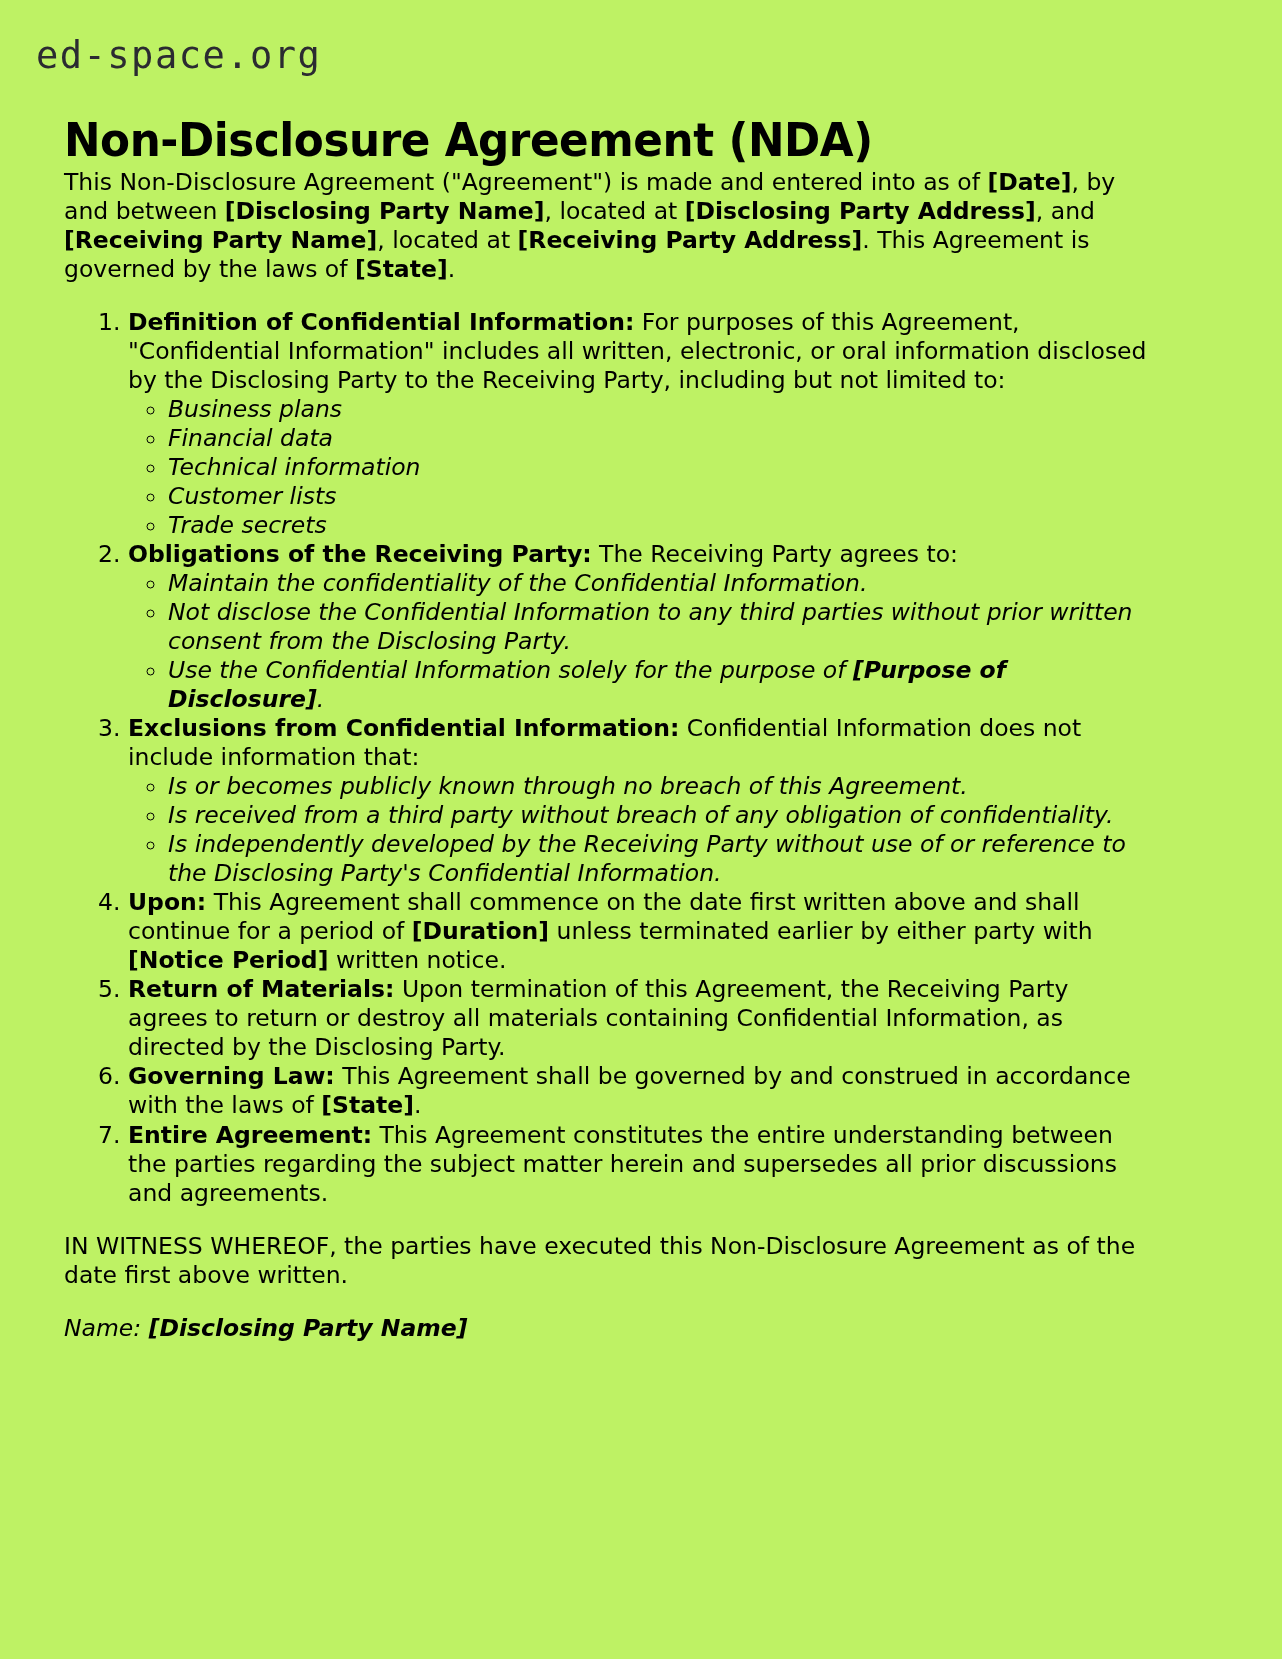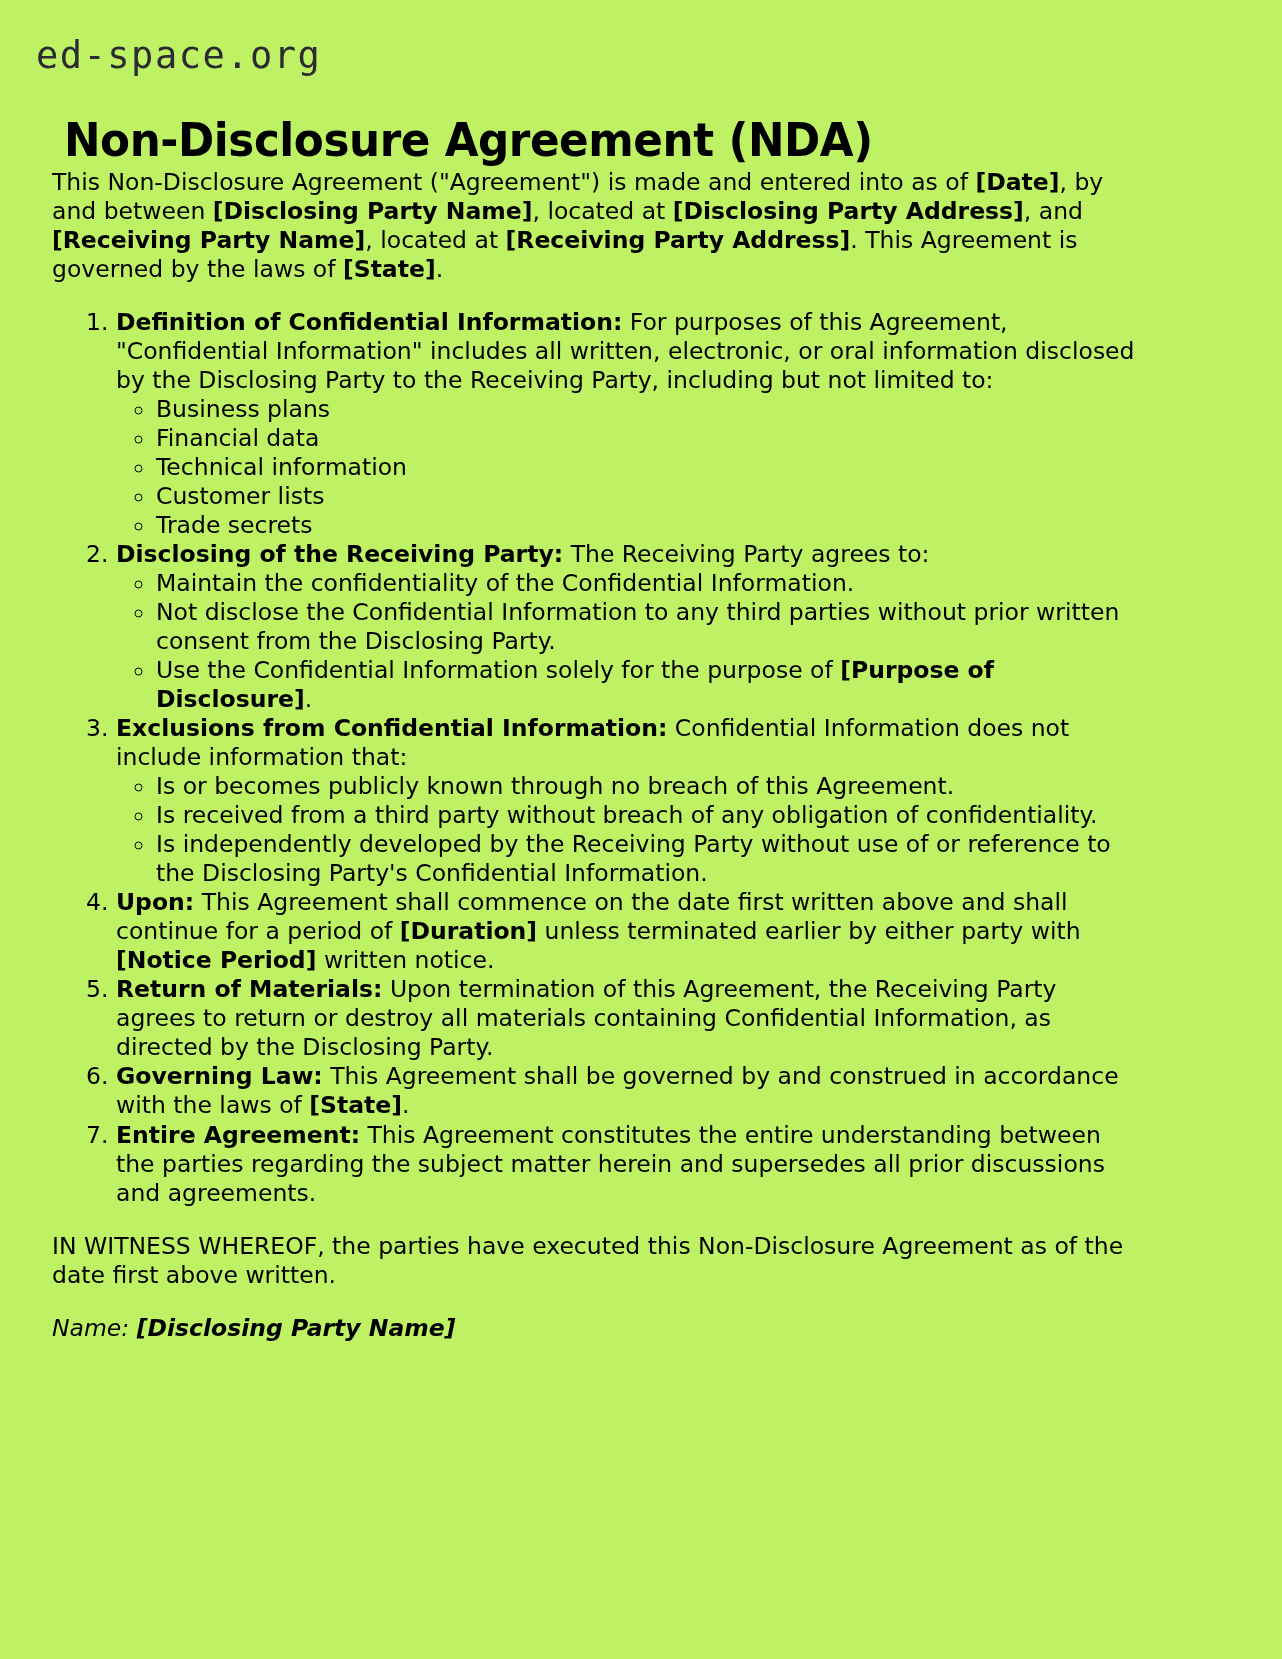--- a/index.html
+++ b/index.html
@@ -44,21 +44,21 @@
     line-height: 1.1;
     letter-spacing: -0.5px;
     color: #000;
     white-space: nowrap;
     transform: scaleX(0.93);
     transform-origin: left top;
   }
   
   .content {
     position: absolute;
-    left: 52px;
+    left: 64px;
     top: 168px;
     width: 1090px;
     font-size: 23.5px;
     line-height: 1.235;
   }
   p {
     margin: 0 0 24px 0;
   }
   p.tight { margin-bottom: 0; }
   b, strong { font-weight: 700; }
@@ -72,20 +72,21 @@
     margin: 0 0 0 0;
     padding-left: 0;
   }
   ul.sublist {
     margin: 0;
     padding-left: 40px;
     list-style-type: circle;
   }
   ul.sublist > li {
     margin: 0;
+    font-style: italic;
   }
   li::marker { font-weight: 400; }
 
   .witness {
     margin-top: 24px;
   }
   .party-head {
     font-weight: 700;
     margin: 0 0 24px 0;
   }
@@ -122,21 +123,21 @@
         <ul class="sublist">
           <li>Business plans</li>
           <li>Financial data</li>
           <li>Technical information</li>
           <li>Customer lists</li>
           <li>Trade secrets</li>
         </ul>
       </li>
 
       <li>
-        <b>Disclosing of the Receiving Party:</b><span> The Receiving Party agrees to:</span>
+        <b>Obligations of the Receiving Party:</b><span> The Receiving Party agrees to:</span>
         <ul class="sublist">
           <li>Maintain the confidentiality of the Confidential Information.</li>
           <li>Not disclose the Confidential Information to any third parties without prior written consent from the Disclosing Party.</li>
           <li><span>Use the Confidential Information solely for the purpose of </span><b>[Purpose of Disclosure]</b><span>.</span></li>
         </ul>
       </li>
 
       <li>
         <b>Exclusions from Confidential Information:</b><span> Confidential Information does not include information that:</span>
         <ul class="sublist">

